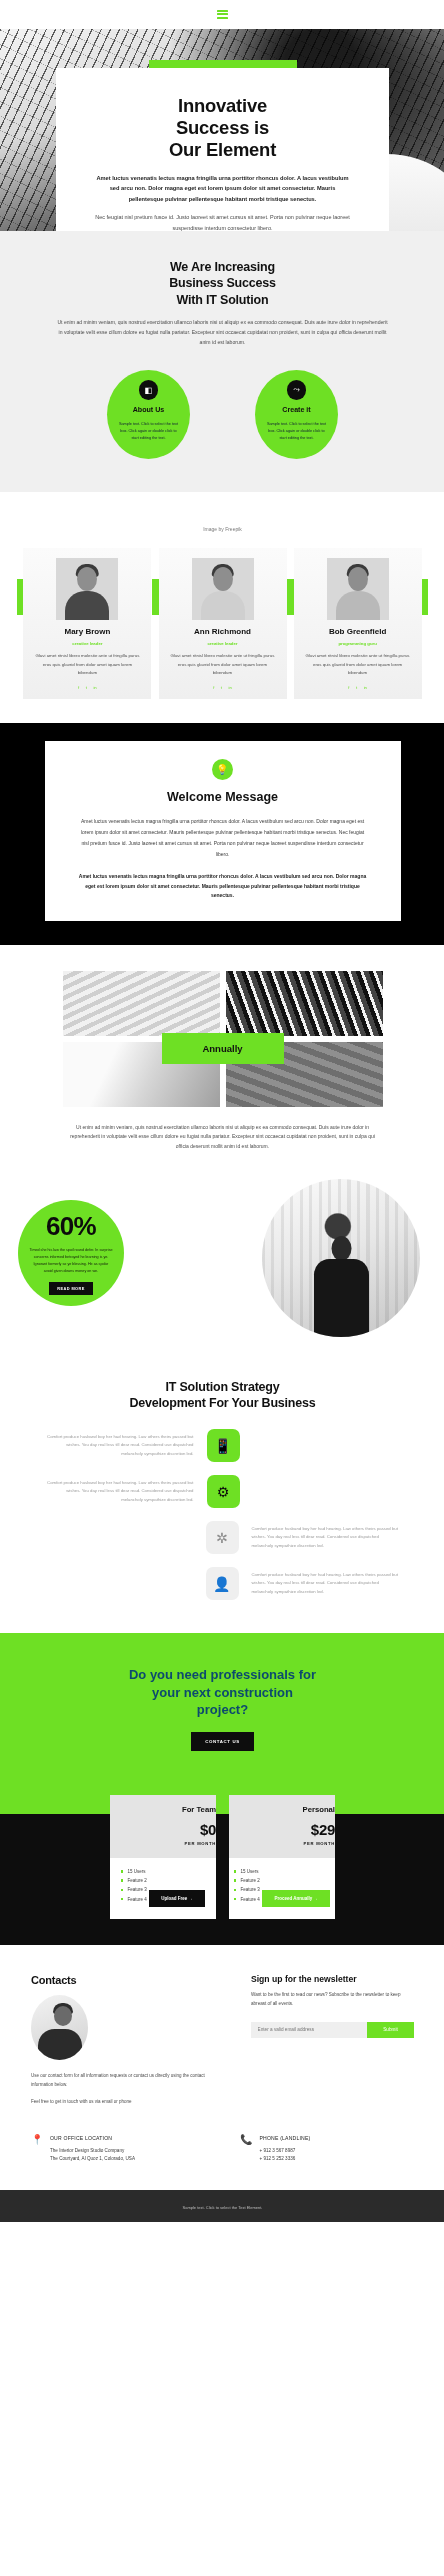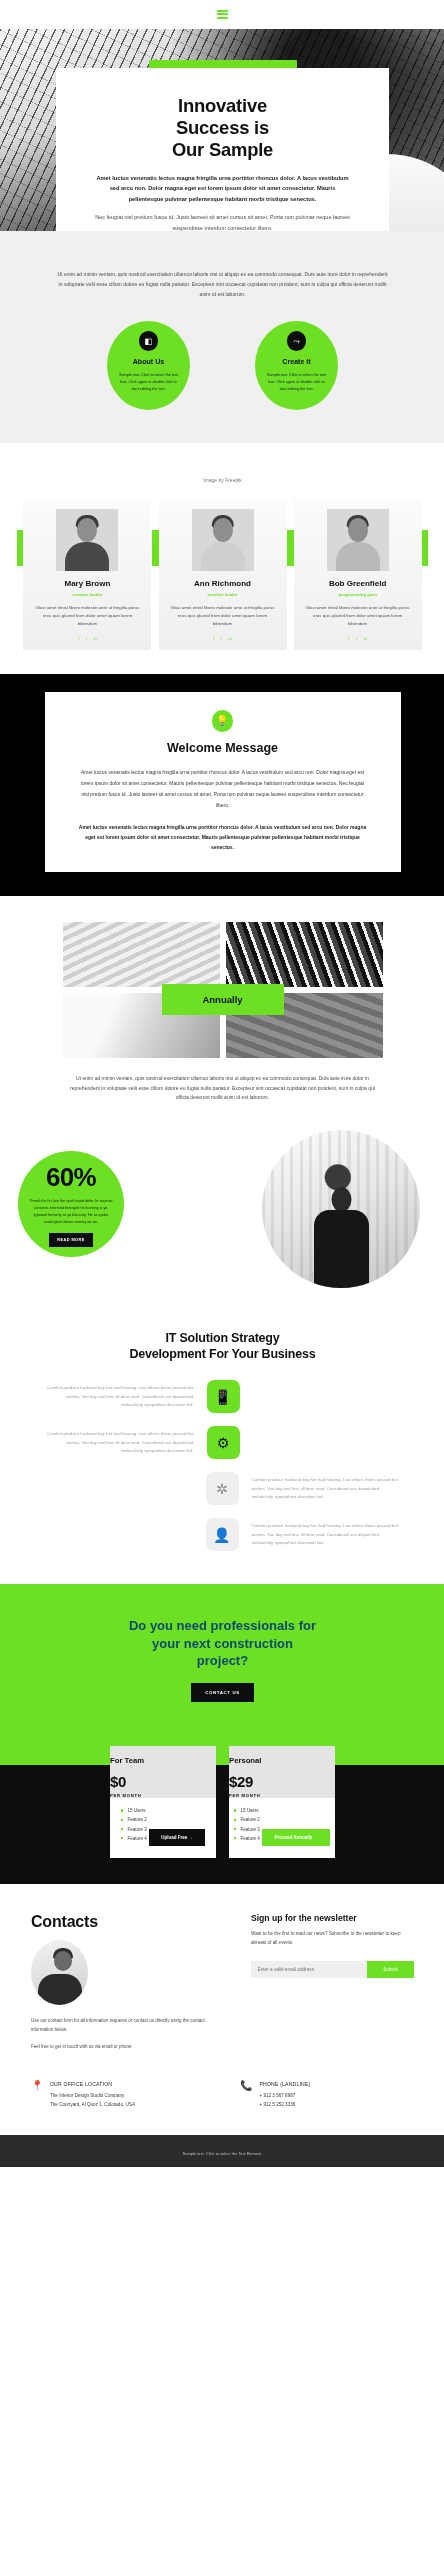--- a/index.html
+++ b/index.html
@@ -179,36 +179,36 @@
   .cta-btn {
     margin-top:13px; background:#0d0d0d; color:#fff; border:none;
     font-size:4.4px; font-weight:bold; letter-spacing:0.6px; padding:7.1px 14.2px; cursor:pointer;
   }
 
   
   .sec-pricing { background:#0d0d0d; position:relative; padding:0 0 26px; }
   .pricing-top { position:absolute; left:0; right:0; top:0; height:30px; background:#6ee024; }
   .price-row { position:relative; display:flex; justify-content:center; gap:13px; padding-top:10.7px; }
   .price-card { width:106px; background:#fff; }
-  .price-head { background:#e4e4e4; padding:10px 0 0; text-align:left; }
+  .price-head { background:#e4e4e4; padding:10px 0 12px; text-align:right; }
   .price-head h3 { font-size:7.7px; font-weight:bold; color:#111; }
   .price-amt { font-size:15px; font-weight:bold; color:#0d0d0d; margin-top:7.7px; letter-spacing:-0.3px; }
   .price-per { font-size:4.2px; font-weight:bold; letter-spacing:0.7px; color:#111; margin-top:3px; }
   .price-body { padding:10.7px 0 12px; text-align:center; }
   .price-body ul { list-style:none; display:inline-block; text-align:left; }
   .price-body li { font-size:4.5px; color:#3c3c3c; margin-bottom:4.2px; display:flex; align-items:center; gap:4.2px; }
   .price-body li:before { content:""; width:2.4px; height:2.4px; background:#6ee024; display:inline-block; }
   .price-btn { margin-top:7.1px; border:none; font-size:4.5px; font-weight:bold; padding:6px 12px; cursor:pointer; }
   .price-btn.dark { background:#0d0d0d; color:#fff; }
   .price-btn.green { background:#6ee024; color:#fff; }
 
   
   .sec-contacts { background:#fff; padding:28.5px 31px 24px; display:flex; gap:24px; }
   .contacts-left { width:196px; }
-  .contacts-left h2 { font-size:16px; font-weight:bold; color:#111; letter-spacing:-0.2px; }
+  .contacts-left h2 { font-size:11px; font-weight:bold; color:#111; letter-spacing:-0.2px; }
   .avatar {
     width:57px; height:65px; border-radius:50%; margin-top:9.5px; overflow:hidden; position:relative;
     background:linear-gradient(160deg,#f3f3f3,#cfcfcf);
   }
   .av-head { position:absolute; left:40%; top:10.7px; width:18px; height:20px; border-radius:50%; background:#6a6a6a; }
   .av-hair { position:absolute; left:38%; top:7.7px; width:20px; height:10.7px; border-radius:10px 10px 2.4px 2.4px; background:#2e2e2e; }
   .av-body { position:absolute; left:50%; transform:translateX(-50%); bottom:0; width:44px; height:31px; border-radius:16.6px 16.6px 0 0; background:#2b2b2b; }
   .c-p { margin-top:12px; font-size:4.5px; line-height:1.95; color:#4b4b4b; }
   .c-p2 { margin-top:8.3px; font-size:4.5px; line-height:1.95; color:#4b4b4b; }
   .contacts-right { flex:1; }
@@ -241,29 +241,34 @@
       </div>
   </div>
 
   <section class="hero">
     <div class="hero-bg"></div>
     <div class="hero-card">
       <div class="hero-tab"></div>
       <h1>
         <span>Innovative</span><br>
         <span>Success is</span><br>
-        <span>Our Sample</span>
+        <span>Our Element</span>
       </h1>
       <p class="hero-p1">Amet luctus venenatis lectus magna fringilla urna porttitor rhoncus dolor. A lacus vestibulum sed arcu non. Dolor magna eget est lorem ipsum dolor sit amet consectetur. Mauris pellentesque pulvinar pellentesque habitant morbi tristique senectus.</p>
       <p class="hero-p2">Nec feugiat nisl pretium fusce id. Justo laoreet sit amet cursus sit amet. Porta non pulvinar neque laoreet suspendisse interdum consectetur libero.</p>
 
     </div>
   </section>
 
   <section class="sec-increasing">
+    <h2 class="h2">
+      <span>We Are Increasing</span><br>
+      <span>Business Success</span><br>
+      <span>With IT Solution</span>
+    </h2>
     <p class="lead">Ut enim ad minim veniam, quis nostrud exercitation ullamco laboris nisi ut aliquip ex ea commodo consequat. Duis aute irure dolor in reprehenderit in voluptate velit esse cillum dolore eu fugiat nulla pariatur. Excepteur sint occaecat cupidatat non proident, sunt in culpa qui officia deserunt mollit anim id est laborum.</p>
     <div class="circles">
       <div class="circle">
         <div class="circle-icon">
             <span>◧</span>
           </div>
         <h3>About Us</h3>
         <p>Sample text. Click to select the text box. Click again or double click to start editing the text.</p>
       </div>
       <div class="circle">

